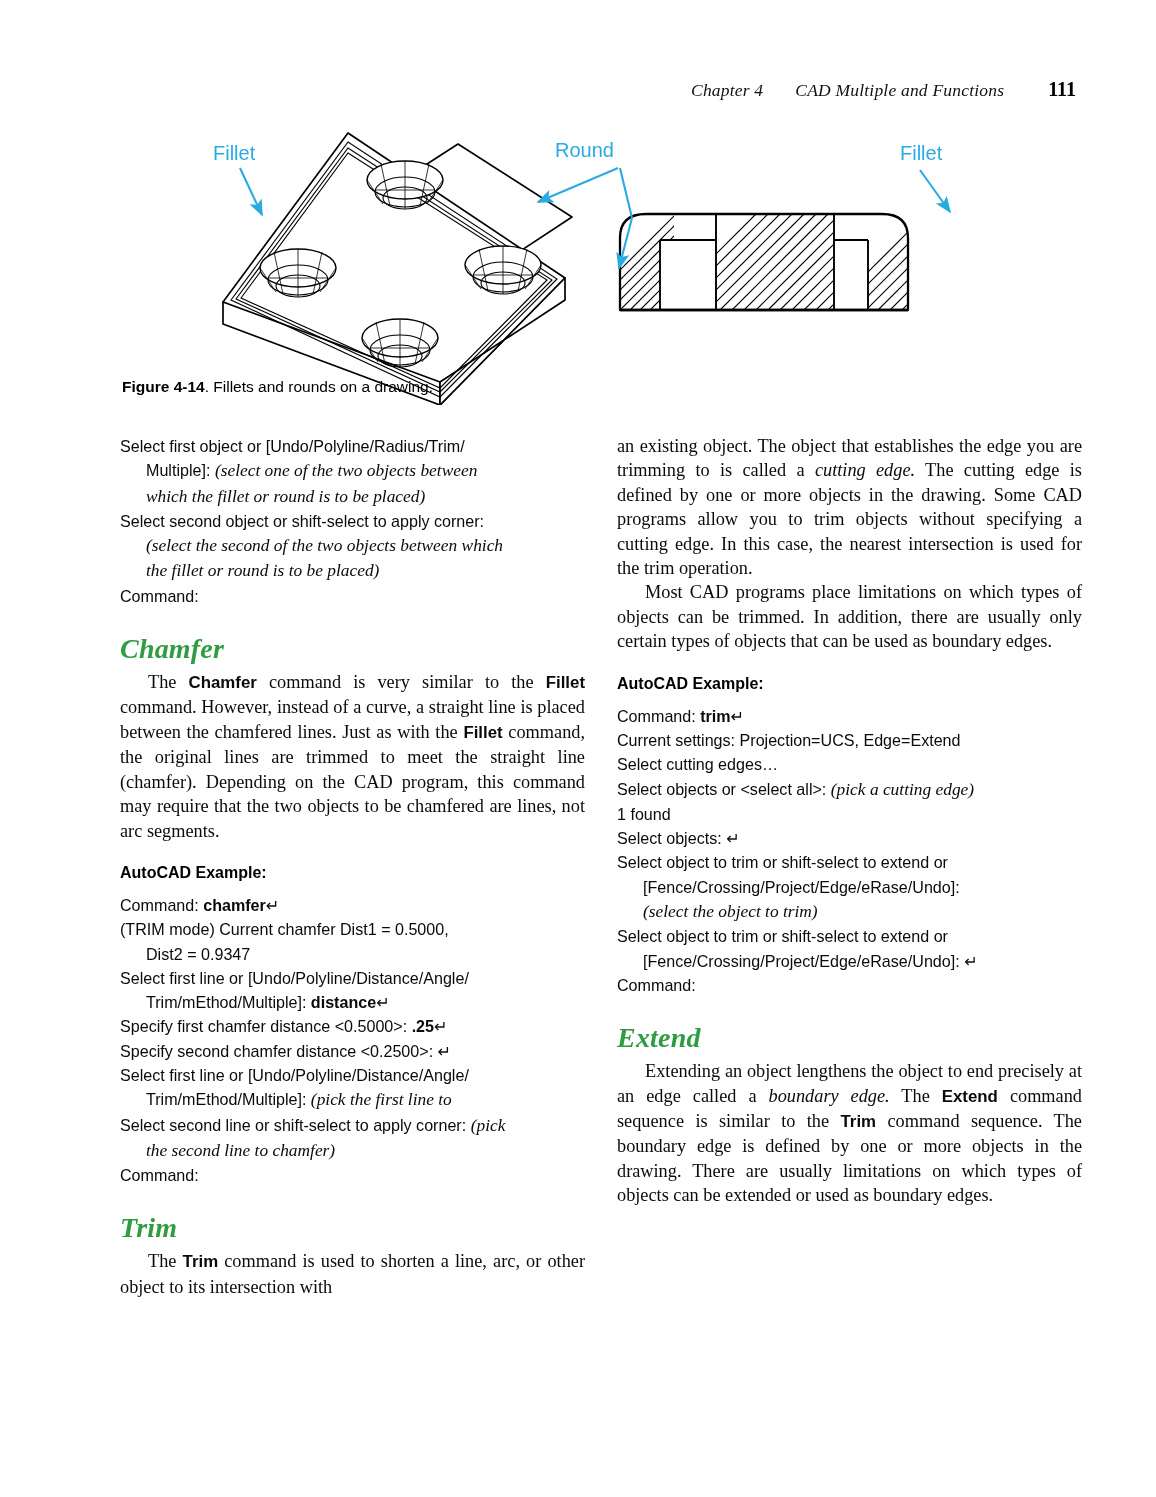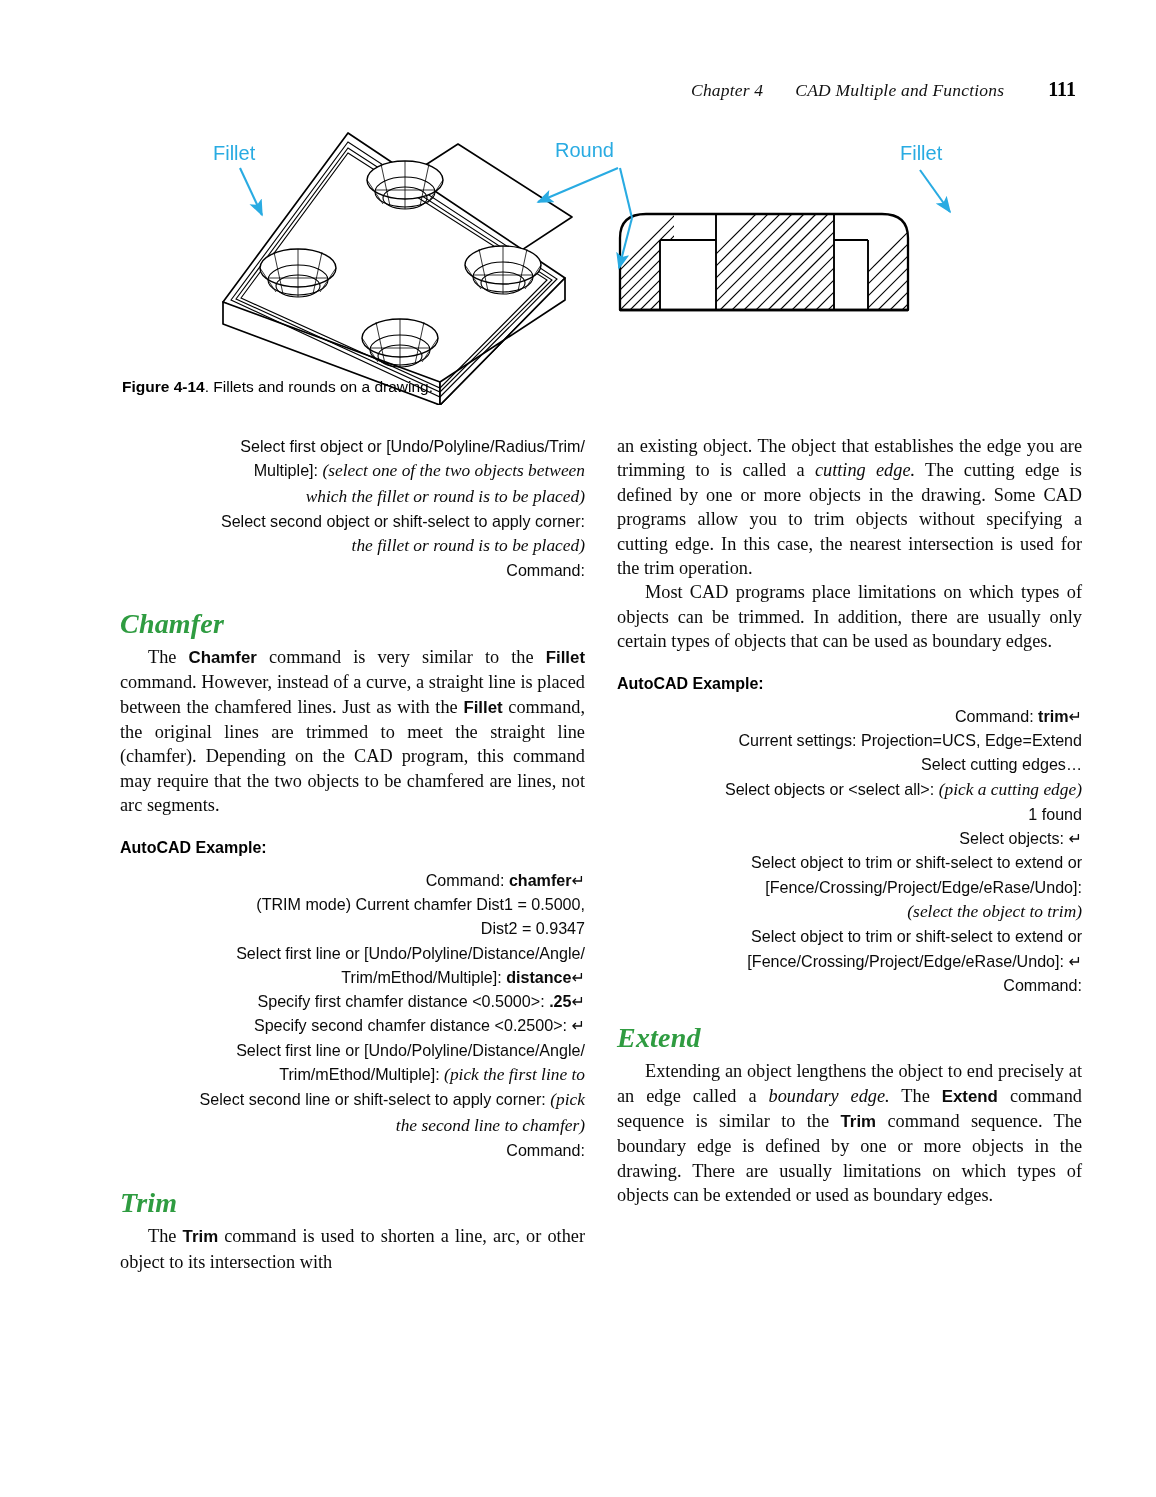--- a/index.html
+++ b/index.html
@@ -114,21 +114,20 @@
     margin: 18px 0 8px 0;
     color: #000;
   }
 
   
   .transcript {
     font-family: "Liberation Sans", sans-serif;
     font-size: 16.1px;
     line-height: 24.3px;
     color: #0a0a0a;
-    text-align: right;
   }
   .transcript .line {
     padding-left: 26px;
     text-indent: -26px;
     margin: 0;
   }
   .transcript .line.cont {
     padding-left: 26px;
     text-indent: 0;
   }
@@ -340,20 +339,21 @@
 
 <div class="columns">
 
   <div class="col col-left">
 
     <div class="transcript">
         <div class="line"><span>Select first object or [Undo/Polyline/Radius/Trim/</span></div>
         <div class="line cont"><span>Multiple]: </span><span style="font-style: italic; font-family: &quot;Liberation Serif&quot;, serif; font-size: 1.08em;">(select one of the two objects between</span></div>
         <div class="line cont"><span style="font-style: italic; font-family: &quot;Liberation Serif&quot;, serif; font-size: 1.08em;">which the fillet or round is to be placed)</span></div>
         <div class="line"><span>Select second object or shift-select to apply corner:</span></div>
+        <div class="line cont"><span style="font-style: italic; font-family: &quot;Liberation Serif&quot;, serif; font-size: 1.08em;">(select the second of the two objects between which</span></div>
         <div class="line cont"><span style="font-style: italic; font-family: &quot;Liberation Serif&quot;, serif; font-size: 1.08em;">the fillet or round is to be placed)</span></div>
         <div class="line"><span>Command:</span></div>
       </div>
 
     <h2 class="section-head">Chamfer</h2>
 
     <p class="body indent"><span>The </span><span style="font-weight: bold; font-family: &quot;Liberation Sans&quot;, sans-serif; font-size: 0.92em;">Chamfer</span><span> command is very similar to the </span><span style="font-weight: bold; font-family: &quot;Liberation Sans&quot;, sans-serif; font-size: 0.92em;">Fillet</span><span> command. However, instead of a curve, a straight line is placed between the chamfered lines. Just as with the </span><span style="font-weight: bold; font-family: &quot;Liberation Sans&quot;, sans-serif; font-size: 0.92em;">Fillet</span><span> command, the original lines are trimmed to meet the straight line (chamfer). Depending on the CAD program, this command may require that the two objects to be chamfered are lines, not arc segments.</span></p>
 
     <h3 class="sub-head">AutoCAD Example:</h3>
 

